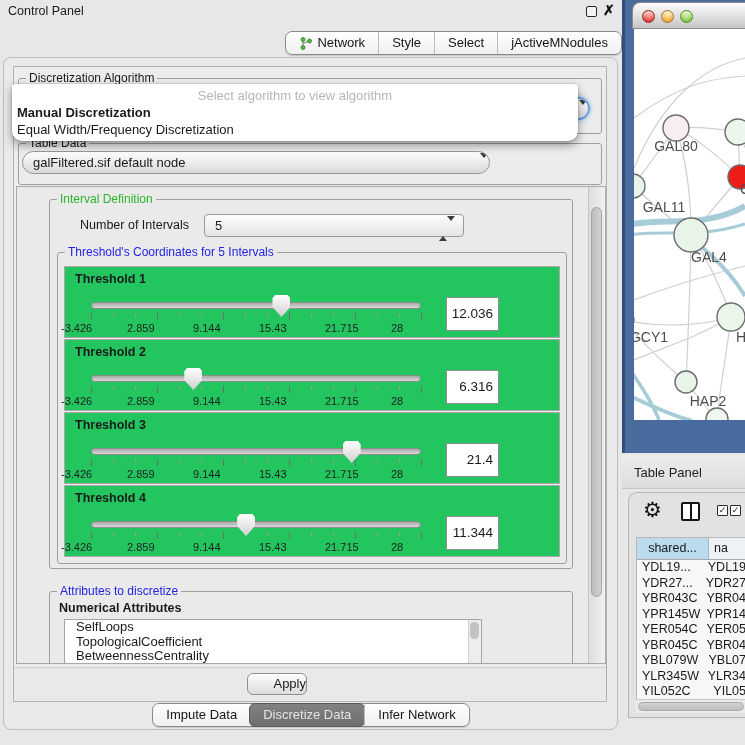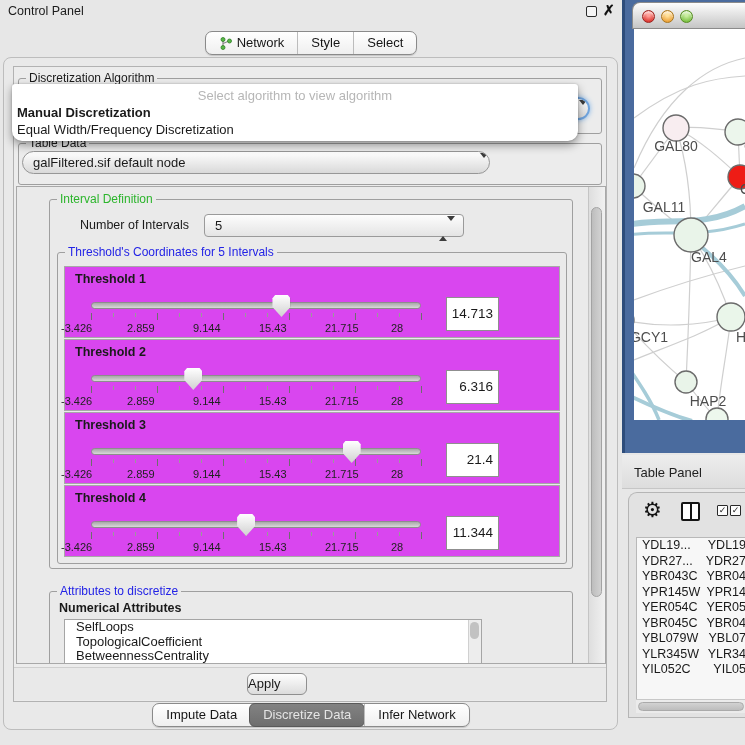--- a/index.html
+++ b/index.html
@@ -6,21 +6,21 @@
   html,body{width:745px;height:745px}
   body{position:relative;font-family:"Liberation Sans",sans-serif;background:#e7e7e7;overflow:hidden;color:#1a1a1a}
   .abs{position:absolute}
 
   
   .cp-title{left:8px;top:4px;font-size:12.5px;color:#1c1c1c}
   .float-icon{left:586px;top:6px;width:11px;height:11px;border:1.5px solid #2b2b2b;border-radius:2px;background:#f4f4f4}
   .close-icon{left:603px;top:2px;font-size:14px;font-weight:bold;color:#111}
 
   
-  .tabbar{left:0;top:31px;width:622px;display:flex;justify-content:center}
+  .tabbar{left:0;top:31px;width:622px;display:flex;justify-content:flex-end}
   .bottombar{left:0;top:703px;width:622px;display:flex;justify-content:center}
   .tabgroup{display:flex;height:24px;border:1px solid #8a8a8a;border-radius:7px;background:linear-gradient(#ffffff,#efefef);box-shadow:0 1px 1px rgba(0,0,0,.15)}
   .tab{padding:0 13px;line-height:22px;font-size:13px;color:#161616;border-left:1px solid #bcbcbc;white-space:nowrap;display:flex;align-items:center;gap:5px}
   .tab:first-child{border-left:none}
   .tab.selected{background:linear-gradient(#828282,#6e6e6e);color:#e5e5e5;border-radius:6px;margin:-1px -1px;border:1px solid #595959;line-height:24px}
 
   
   .outer-panel{left:3px;top:57px;width:615px;height:673px;border:1px solid #bdbdbd;border-radius:8px;background:#e9e9e9}
   .inner-panel{left:13px;top:66px;width:594px;height:636px;border:1px solid #b2b2b2;background:#ececec}
 
@@ -47,38 +47,38 @@
   .sp{left:16px;top:186px;width:590px;height:478px;border:1px solid #a8a8a8;background:#eaeaea;overflow:hidden}
   .sp-sbtrack{position:absolute;right:0;top:0;width:17px;height:476px;background:linear-gradient(90deg,#dedede,#f1f1f1);border-left:1px solid #c4c4c4}
   .sp-sbthumb{position:absolute;right:3px;top:20px;width:11px;height:390px;border-radius:6px;background:linear-gradient(90deg,#bdbdbd,#d2d2d2);border:1px solid #a3a3a3}
 
   
   .spinner{position:absolute;height:23px;border:1px solid #9a9a9a;border-radius:4px;background:linear-gradient(#fdfdfd,#e4e4e4);font-size:13px;line-height:21px;padding-left:10px}
   .spinner .arrows{position:absolute;right:8px;top:3px}
 
   
   .thr-stack{position:absolute;left:6px;top:13px;width:496px;height:294px}
-  .th-panel{position:relative;width:496px;height:72px;margin-bottom:1px;border:1px solid #a8a8a8;background:#d946ef}
+  .th-panel{position:relative;width:496px;height:72px;margin-bottom:1px;border:1px solid #a8a8a8;background:#22c55e}
   .th-label{position:absolute;left:10px;top:5px;font-size:12.5px;font-weight:bold}
   .th-track{position:absolute;left:26px;top:35px;width:330px;height:7px;border-radius:4px;background:linear-gradient(#a9a9a9,#d8d8d8);border:1px solid #8d8d8d}
   .th-thumb{position:absolute;top:28px;width:18px;height:22px;background:linear-gradient(#ffffff,#d0d0d0);clip-path:polygon(15% 0,85% 0,100% 15%,100% 55%,50% 100%,0 55%,0 15%);filter:drop-shadow(0 0 1px #777)}
   .th-ticks span{position:absolute;top:46px;width:1px;height:7px;background:#6e6e6e}
   .th-ticks span.minor{height:4px;background:#9a9a9a}
   .th-ticklabels span{position:absolute;top:55px;width:60px;font-size:11px;font-weight:normal;color:#222}
   .th-value{position:absolute;left:381px;top:30px;width:53px;height:34px;background:#fff;border:1px solid #8f8f8f;font-size:13.5px;line-height:32px;text-align:right;padding-right:5px}
 
   
   .attr-list{position:absolute;left:14px;top:27px;width:418px;height:46px;background:#fff;border:1px solid #a5a5a5;overflow:hidden}
   .attr-item{font-size:13px;line-height:14.5px;padding-left:11px;white-space:nowrap}
   .al-sbtrack{position:absolute;right:0;top:0;width:13px;height:44px;background:#ededed;border-left:1px solid #d0d0d0}
   .al-sbthumb{position:absolute;right:2px;top:2px;width:9px;height:17px;border-radius:5px;background:#c2c2c2}
 
   
   .apply-bar{left:14px;top:667px;width:592px;height:33px;background:#e9e9e9;border-top:1px solid #cfcfcf}
-  .apply-btn{position:absolute;left:233px;top:5px;width:60px;height:22px;border:1px solid #8f8f8f;border-radius:6px;background:linear-gradient(#fefefe,#dcdcdc);font-size:13px;text-align:left;line-height:20px}
+  .apply-btn{position:absolute;left:233px;top:5px;width:60px;height:22px;border:1px solid #8f8f8f;border-radius:6px;background:linear-gradient(#fefefe,#dcdcdc);font-size:13px;text-align:right;line-height:20px}
 
   
   .net-window{left:622px;top:0;width:123px;height:453px;background:#4a6b9e}
   .net-stripe{position:absolute;left:0;top:0;width:3px;height:100%;background:#2e4d7b}
   .net-titlebar{position:absolute;left:10px;top:2px;width:113px;height:27px;background:linear-gradient(#fdfdfd,#c5c5c5);border:1px solid #8b8b8b;border-right:none;border-top-left-radius:8px}
   .tl{position:absolute;top:7px;width:13px;height:13px;border-radius:50%;box-shadow:inset 0 2px 2px rgba(255,255,255,.7)}
   .tl.red{left:9px;background:radial-gradient(circle at 50% 35%,#ff9d97 15%,#dd3832 75%);border:1px solid #99231f}
   .tl.yellow{left:28px;background:radial-gradient(circle at 50% 35%,#ffe09a 15%,#eda33a 75%);border:1px solid #a8741a}
   .tl.green{left:47px;background:radial-gradient(circle at 50% 35%,#c9eda0 15%,#7cc244 75%);border:1px solid #558c22}
   .net-canvas{position:absolute;left:12px;top:29px;width:111px;height:391px;background:#fff;overflow:hidden}
@@ -121,20 +121,23 @@
         <circle cx="4" cy="10.5" r="2" fill="#57b847" stroke="#2f7d25" stroke-width="0.8"></circle>
         <circle cx="10.5" cy="4" r="2" fill="#57b847" stroke="#2f7d25" stroke-width="0.8"></circle>
       </svg>
       <span>Network</span>
     </div>
     <div class="tab">
         <span>Style</span>
       </div>
     <div class="tab">
         <span>Select</span>
+      </div>
+    <div class="tab">
+        <span>jActiveMNodules</span>
       </div>
   </div>
 </div>
 
 <div class="abs outer-panel"></div>
 <div class="abs inner-panel"></div>
 
 <div class="group" style="left:18px;top:78px;width:584px;height:56px">
   <span class="glabel">Discretization Algorithm</span>
 </div>
@@ -193,21 +196,21 @@
             </div>
             <div class="th-ticklabels">
               <span style="left: -4px;">-3.426</span>
               <span style="left: 62px;">2.859</span>
               <span style="left: 128px;">9.144</span>
               <span style="left: 194px;">15.43</span>
               <span style="left: 260px;">21.715</span>
               <span style="left: 326px;">28</span>
             </div>
             <div class="th-thumb" style="left: 207.475px;"></div>
-            <div class="th-value">14.713</div>
+            <div class="th-value">12.036</div>
           </div>
           <div class="th-panel">
             <div class="th-label">Threshold 2</div>
             <div class="th-track"></div>
             <div class="th-ticks">
               <span style="left: 26px;"></span>
               <span class="minor" style="left: 48px;"></span>
               <span class="minor" style="left: 70px;"></span>
               <span style="left: 92px;"></span>
               <span class="minor" style="left: 114px;"></span>
@@ -394,20 +397,24 @@
 <div class="abs tp-header">
   <div class="tp-title">Table Panel</div>
 </div>
 <div class="abs tp-area">
   <div class="tp-box">
     <div class="gear">⚙</div>
     <div class="col-icon"></div>
     <div class="cb" style="left:88px">✓</div>
     <div class="cb" style="left:101px">✓</div>
     <div class="grid">
+      <div class="gh">
+        <div class="h1">shared...</div>
+        <div class="h2">na</div>
+      </div>
       <div id="tp-rows">
           <div class="tp-row">
             <div class="tp-c1">YDL19...</div>
             <div class="tp-c2">YDL19</div>
           </div>
           <div class="tp-row">
             <div class="tp-c1">YDR27...</div>
             <div class="tp-c2">YDR27</div>
           </div>
           <div class="tp-row">

